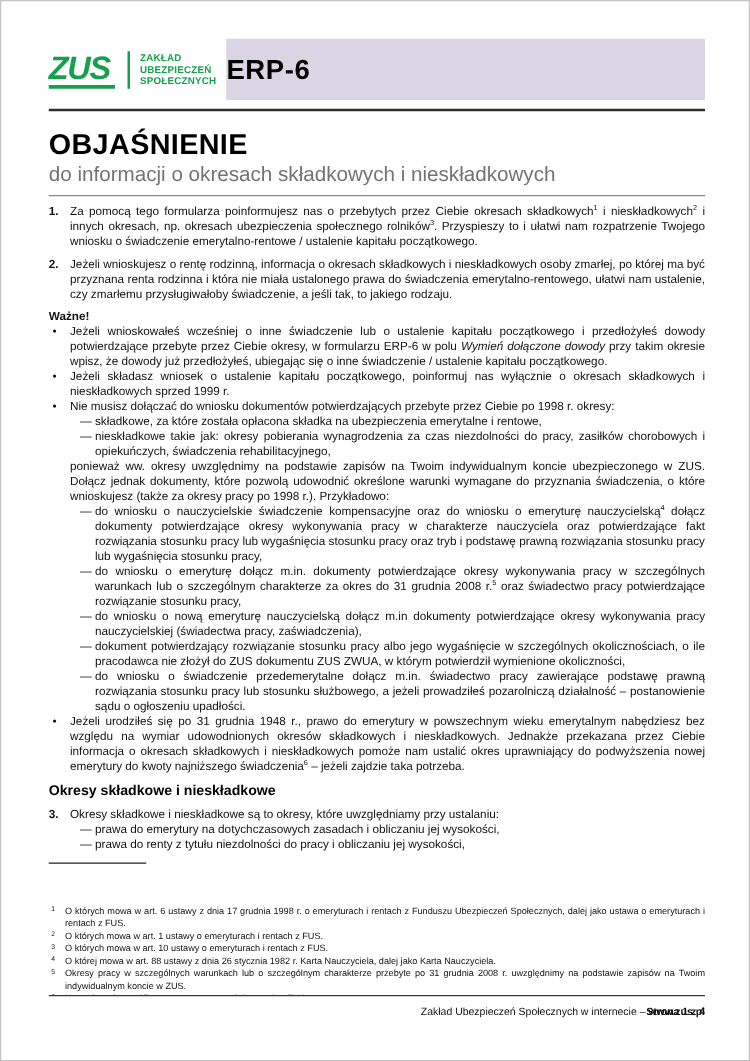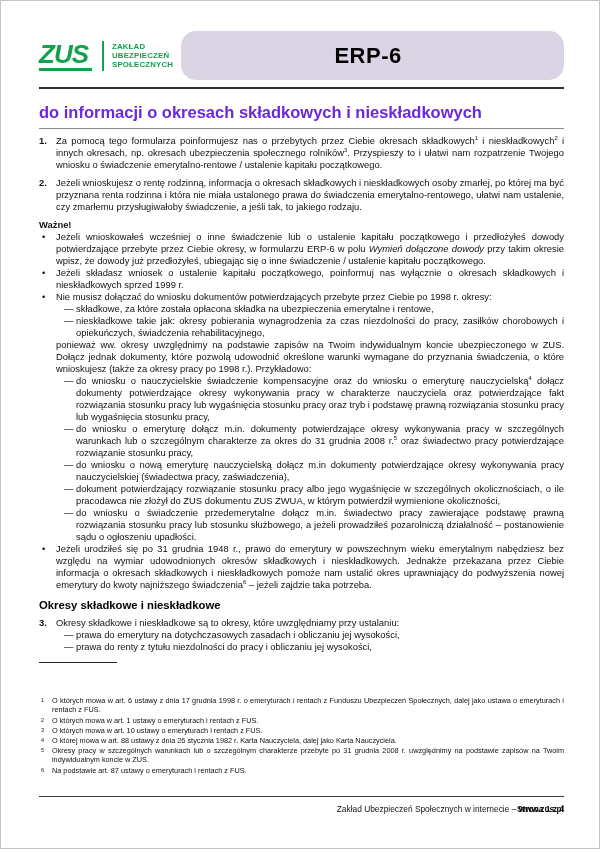--- a/index.html
+++ b/index.html
@@ -26,29 +26,28 @@
   .zus-word{
     font-size:26px;font-weight:bold;font-style:italic;
     color:var(--brand-green);
     border-bottom:3px solid var(--brand-green);
     padding:0 4px 1px 0;line-height:1;letter-spacing:-1px;
   }
   .logo-sep{width:2px;height:30px;background:var(--brand-green);margin:0 8px 0 10px;flex:none;}
   .org-name{color:var(--brand-green);font-size:7.8px;font-weight:bold;line-height:9.3px;letter-spacing:.2px;}
   .form-bar{
     flex:1;margin-left:8px;background:var(--bar-lavender);
-    display:flex;align-items:center;justify-content:center;
+    display:flex;align-items:center;justify-content:flex-start;
     padding-right:9px;
-    border-radius:15px;
   }
   .form-code{font-size:22px;font-weight:bold;letter-spacing:.5px;color:#000;}
   .header-rule{border-top:2px solid #2e2e2e;margin-top:7px;}
   
   .doc-title{font-size:23px;font-weight:bold;margin:14px 0 0;line-height:1.1;letter-spacing:.3px;color:#000;}
-  .doc-subtitle{font-size:16.5px;font-weight:bold;margin-top:14px;line-height:1.1;color:#6d28d9;}
+  .doc-subtitle{font-size:16.5px;font-weight:normal;margin-top:3px;line-height:1.1;color:#737373;}
   .thin-rule{border-top:1px solid #8a8a8a;margin-top:7px;}
   .sec-heading{font-size:11.3px;font-weight:bold;margin-top:8px;color:#000;}
   
   .jtext{text-align:justify;min-width:0;flex:1;}
   sup{font-size:.62em;vertical-align:super;line-height:0;}
   .num-item{display:flex;margin-top:6px;}
   .num{flex:none;width:17px;font-weight:bold;}
   .imp-label{font-weight:bold;margin-top:6px;}
   .bullet-item{display:flex;}
   .bullet-item>.marker{flex:none;width:17px;padding-left:3px;box-sizing:border-box;}
@@ -82,20 +81,21 @@
         <div>UBEZPIECZEŃ</div>
         <div>SPOŁECZNYCH</div>
       </div>
     </div>
     <div class="form-bar">
       <span class="form-code">ERP-6</span>
     </div>
   </div>
   <div class="header-rule"></div>
 
+  <h1 class="doc-title">OBJAŚNIENIE</h1>
   <div class="doc-subtitle">do informacji o okresach składkowych i nieskładkowych</div>
   <div class="thin-rule"></div>
 
 
   <div class="num-item">
     <span class="num">1.</span>
     <div class="jtext"><span>Za pomocą tego formularza poinformujesz nas o przebytych przez Ciebie okresach składkowych</span><sup>1</sup><span> i nieskładkowych</span><sup>2</sup><span> i innych okresach, np. okresach ubezpieczenia społecznego rolników</span><sup>3</sup><span>. Przyspieszy to i ułatwi nam rozpatrzenie Twojego wniosku o świadczenie emerytalno-rentowe / ustalenie kapitału początkowego.</span></div>
   </div>
 
   <div class="num-item">

